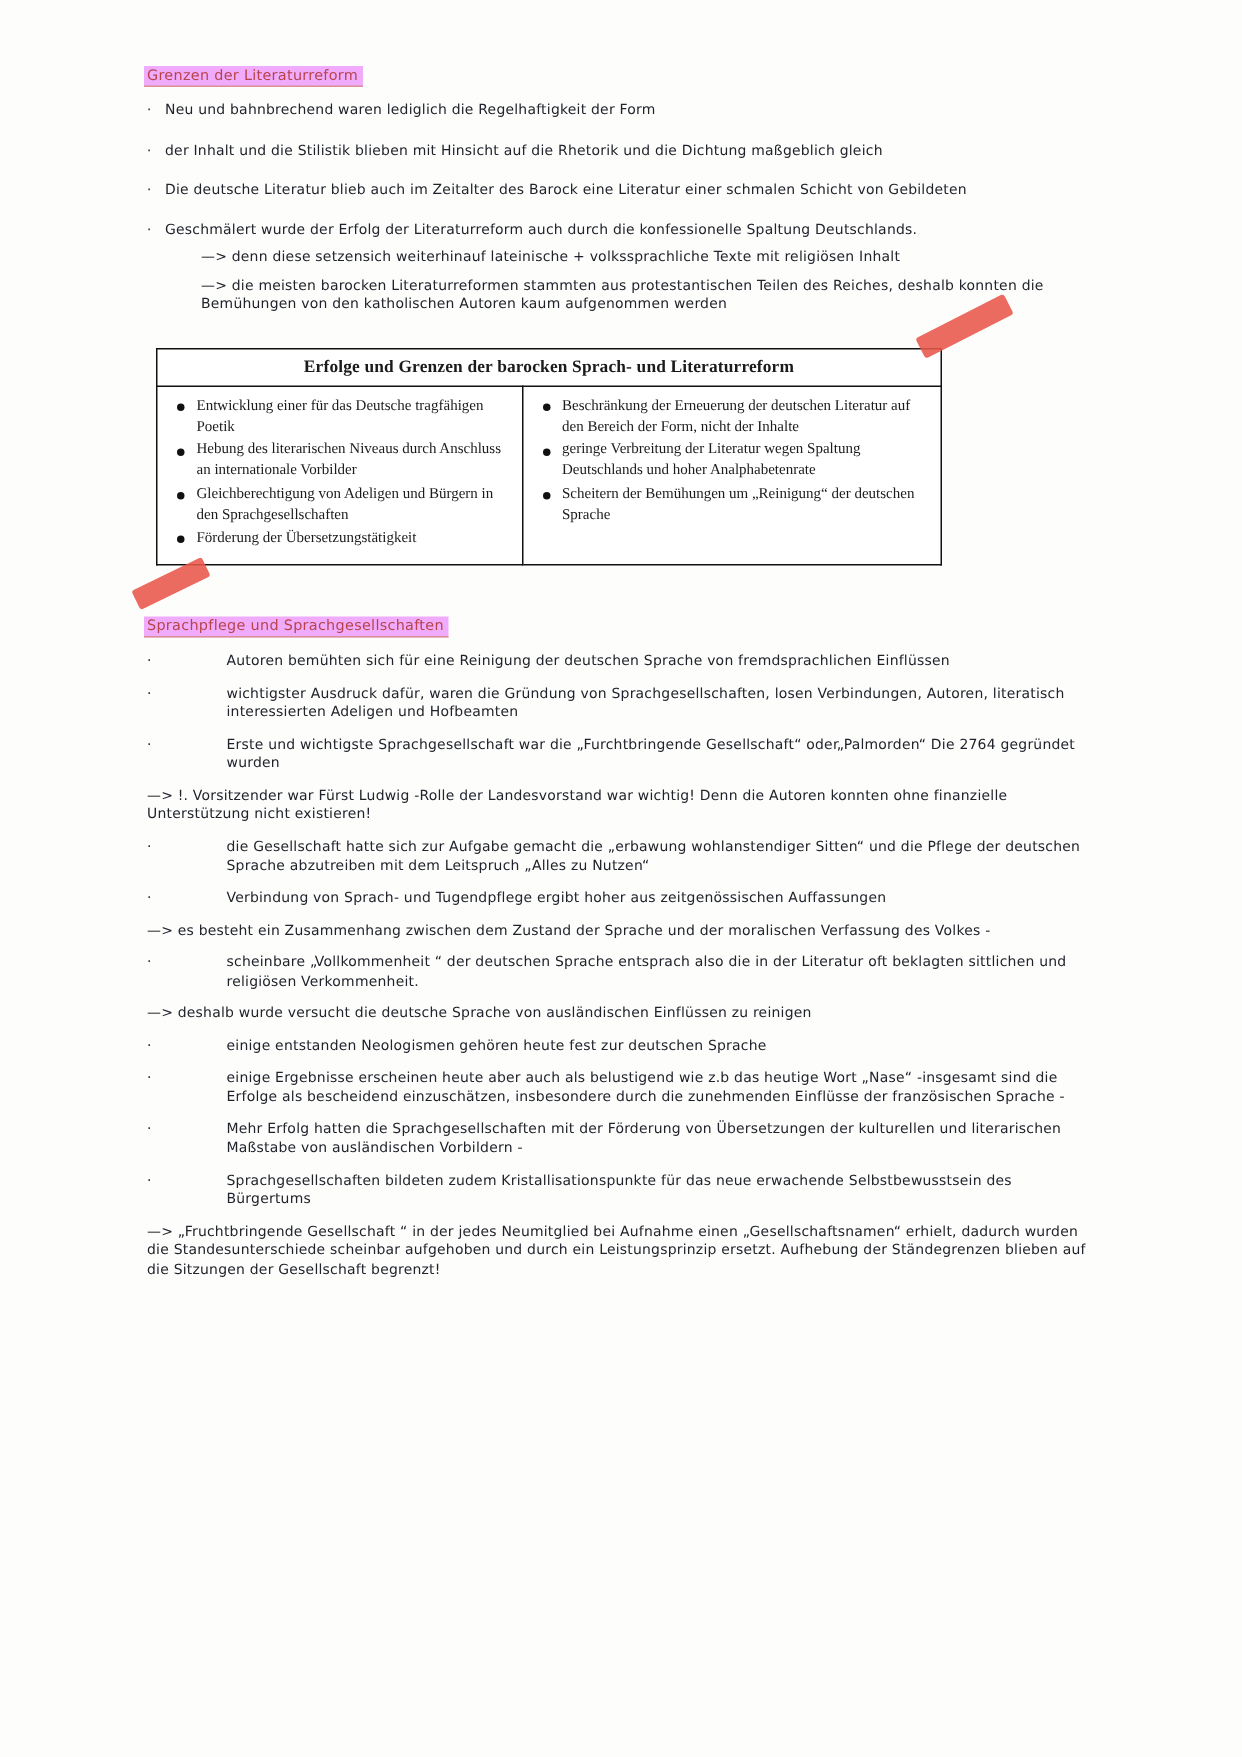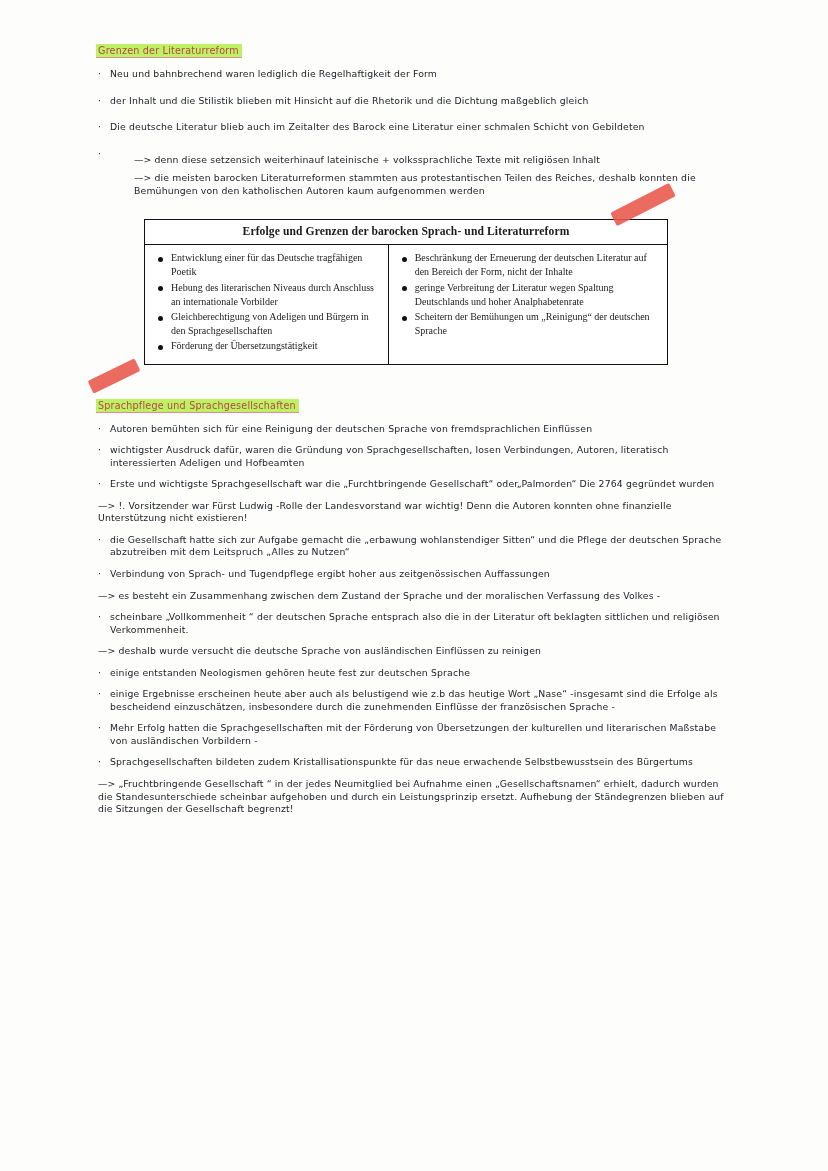--- a/index.html
+++ b/index.html
@@ -36,21 +36,21 @@
     line-height: 1.35;
     color: #20232b;
     letter-spacing: 0.15px;
   }
 
   .heading {
     display: inline-block;
     font-family: "DejaVu Sans", sans-serif;
     font-size: 9.6px;
     color: #b8444a;
-    background: #bef264;
+    background: #f0abfc;
     padding: 1px 3px 1px 2px;
     border-bottom: 1px solid #d98f95;
     letter-spacing: 0.2px;
     margin-bottom: 10px;
   }
 
   .bullet-row {
     display: flex;
     align-items: flex-start;
     margin-bottom: 14px;
@@ -78,21 +78,20 @@
     position: relative;
     margin: 22px 0 0 8px;
     width: 524px;
   }
   table.barock {
     border-collapse: collapse;
     width: 100%;
     background: #ffffff;
     font-family: "Liberation Serif", serif;
     border: 1.5px solid #111;
-    margin-left: 40px;
   }
   table.barock th, table.barock td {
     border: 1.2px solid #111;
     vertical-align: top;
   }
   .tbl-title {
     text-align: center;
     font-weight: bold;
     font-size: 11.6px;
     padding: 5px 4px 6px;
@@ -158,21 +157,21 @@
     display: flex;
     align-items: flex-start;
     margin-bottom: 9px;
   }
   .line .dot {
     width: 14px;
     flex: 0 0 14px;
     padding-left: 2px;
     box-sizing: border-box;
   }
-  .line .txt { flex: 1 1 auto; }
+  .line .txt { flex: 1 1 auto; margin-left: 41px; }
   .arrowline {
     margin: 0 0 9px 0;
     padding-left: 2px;
   }
 </style>
 </head>
 <body>
 
 <div class="page">
   <div class="content">
@@ -191,20 +190,21 @@
       </div>
 
       <div class="bullet-row">
         <div class="dot hand">·</div>
         <div class="txt hand">Die deutsche Literatur blieb auch im Zeitalter des Barock eine Literatur einer schmalen Schicht von Gebildeten</div>
       </div>
 
       <div class="bullet-row">
         <div class="dot hand">·</div>
         <div class="txt">
+          <div class="hand">Geschmälert wurde der Erfolg der Literaturreform auch durch die konfessionelle Spaltung Deutschlands.</div>
           <div class="hand sub-line">—&gt; denn diese setzensich weiterhinauf lateinische + volkssprachliche Texte mit religiösen Inhalt</div>
           <div class="hand sub-line">—&gt; die meisten barocken Literaturreformen stammten aus protestantischen Teilen des Reiches, deshalb konnten die Bemühungen von den katholischen Autoren kaum aufgenommen werden</div>
         </div>
       </div>
     </div>
 
     <div class="table-wrap">
       <div class="marker m1"></div>
       <div class="marker m2"></div>
 

